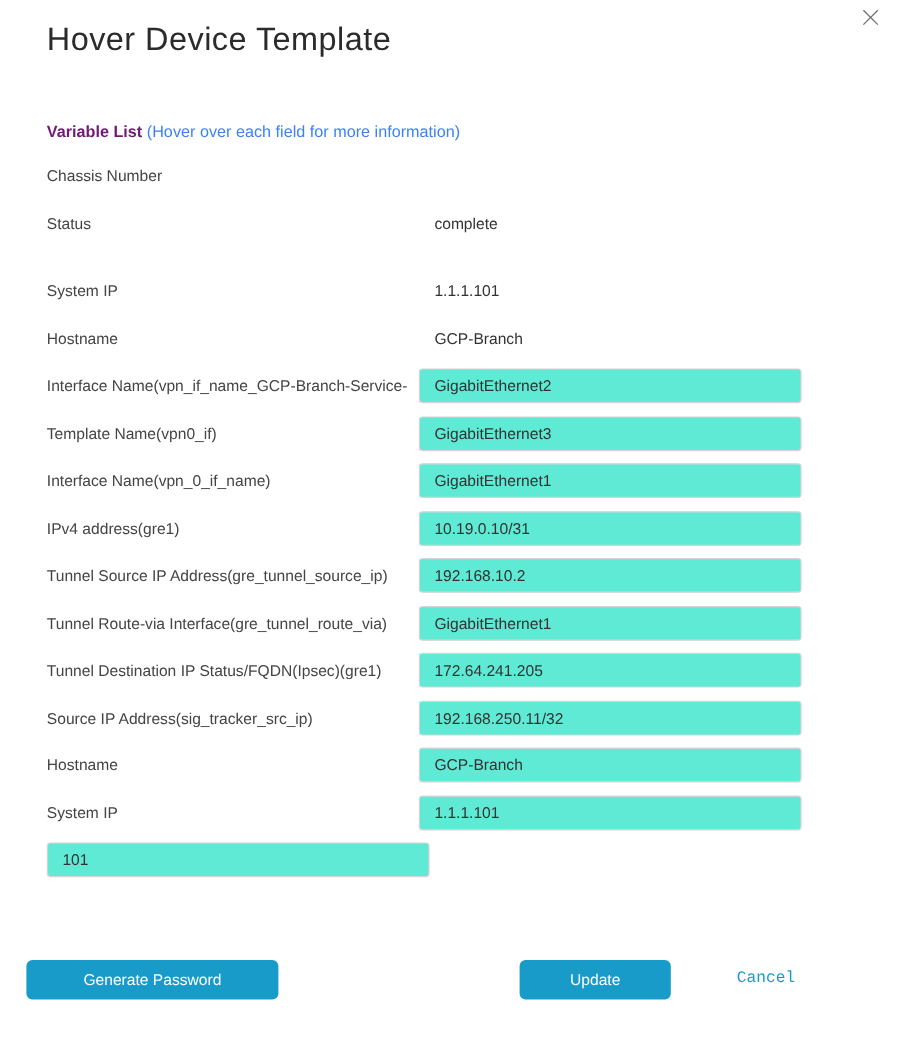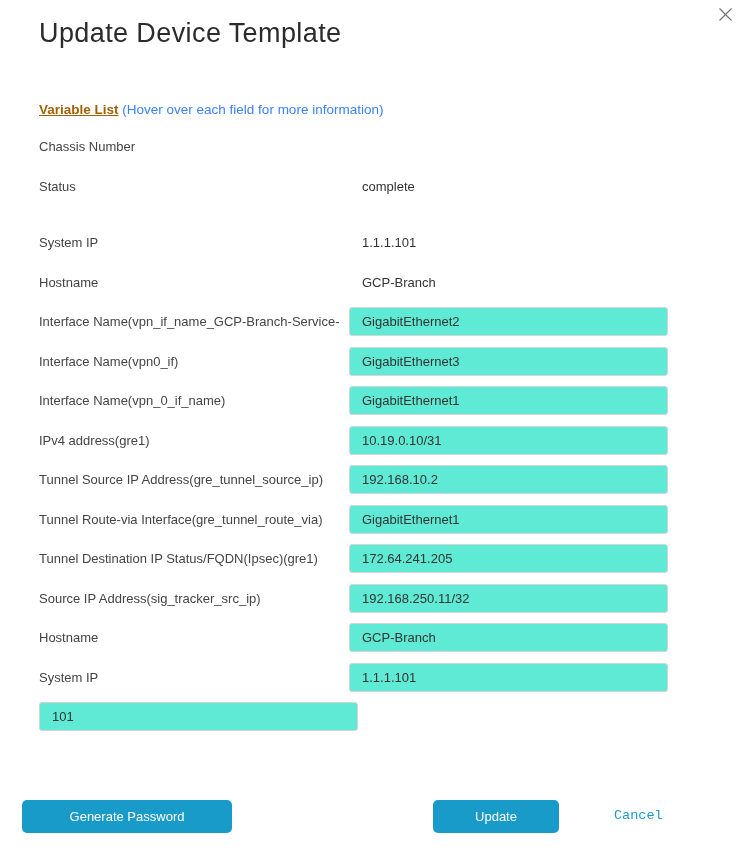--- a/index.html
+++ b/index.html
@@ -20,21 +20,21 @@
   
   .title{
     position:absolute;left:39px;top:18px;margin:0;
     font-size:27px;font-weight:300;letter-spacing:.4px;color:#2b2b2b;
   }
 
   
   .section-head{
     position:absolute;left:39px;top:102px;font-size:13.5px;color:#6d6d6d;
   }
-  .section-head .head-strong{font-weight:bold;color:#a16207;text-decoration:underline;}
+  .section-head .head-strong{font-weight:bold;color:#701a75;}
   .section-head .head-hint{font-weight:normal;color:#3b82f6;}
 
   
   .rows{position:absolute;left:39px;top:127px;width:629px;}
   .row{display:flex;align-items:center;height:39.5px;}
   .row.gap-after{margin-bottom:17px;}
   .field-label{
     flex:0 0 310px;width:310px;overflow:hidden;white-space:nowrap;
     font-size:13px;color:#444;
   }
@@ -63,21 +63,21 @@
 
 <div class="dialog">
 
   <button class="close-btn">
     <svg width="15" height="15" viewBox="0 0 15 15">
       <line x1="1.5" y1="1.5" x2="13.5" y2="13.5" stroke="#6f6f6f" stroke-width="1.1"></line>
       <line x1="13.5" y1="1.5" x2="1.5" y2="13.5" stroke="#6f6f6f" stroke-width="1.1"></line>
     </svg>
   </button>
 
-  <h1 class="title">Update Device Template</h1>
+  <h1 class="title">Hover Device Template</h1>
 
   <div class="section-head">
     <span class="head-strong">Variable List</span>
     <span class="head-hint">(Hover over each field for more information)</span>
   </div>
 
   <div class="rows">
 
     <div class="row">
       <span class="field-label">Chassis Number</span>
@@ -98,21 +98,21 @@
       <span class="field-label">Hostname</span>
       <span class="static-value">GCP-Branch</span>
     </div>
 
     <div class="row">
       <span class="field-label">Interface Name(vpn_if_name_GCP-Branch-Service-</span>
       <input type="text" class="field-input" value="GigabitEthernet2" style="">
     </div>
 
     <div class="row">
-      <span class="field-label">Interface Name(vpn0_if)</span>
+      <span class="field-label">Template Name(vpn0_if)</span>
       <input type="text" class="field-input" value="GigabitEthernet3" style="">
     </div>
 
     <div class="row">
       <span class="field-label">Interface Name(vpn_0_if_name)</span>
       <input type="text" class="field-input" value="GigabitEthernet1" style="">
     </div>
 
     <div class="row">
       <span class="field-label">IPv4 address(gre1)</span>

